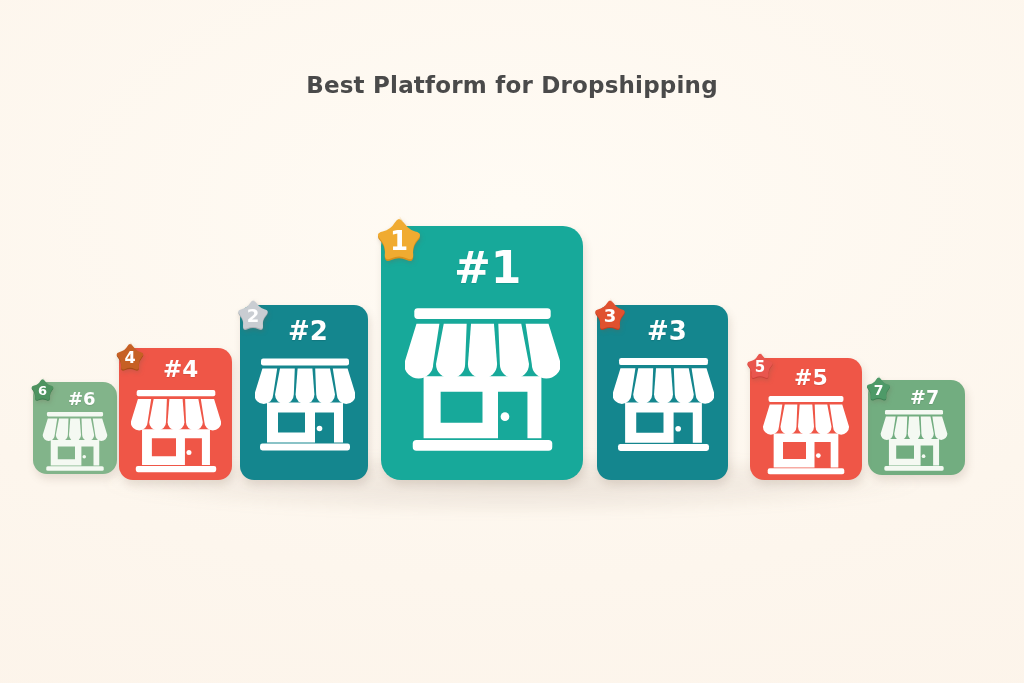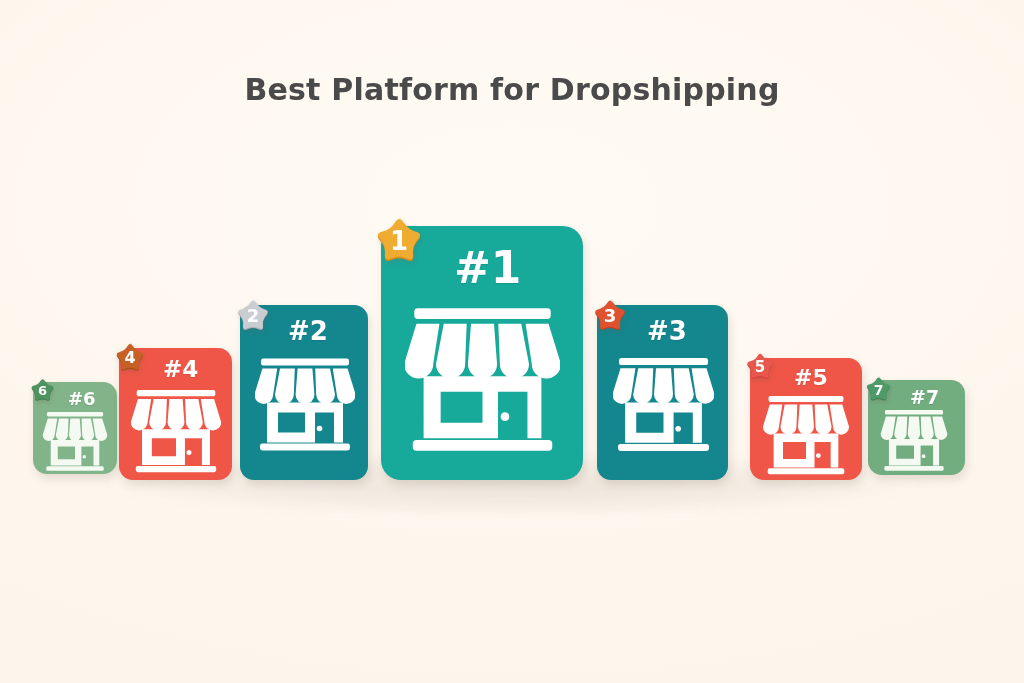--- a/index.html
+++ b/index.html
@@ -24,21 +24,21 @@
   }
 
   
   #title {
     position: absolute;
     left: 0;
     top: 72px;
     width: 1024px;
     text-align: center;
     font-family: "DejaVu Sans", "Liberation Sans", sans-serif;
-    font-size: 30px;
+    font-size: 23px;
     font-weight: 700;
     letter-spacing: 0.2px;
     color: #4a4a4a;
     white-space: nowrap;
   }
 
   
   #ground-shadow {
     position: absolute;
     left: 50%;

